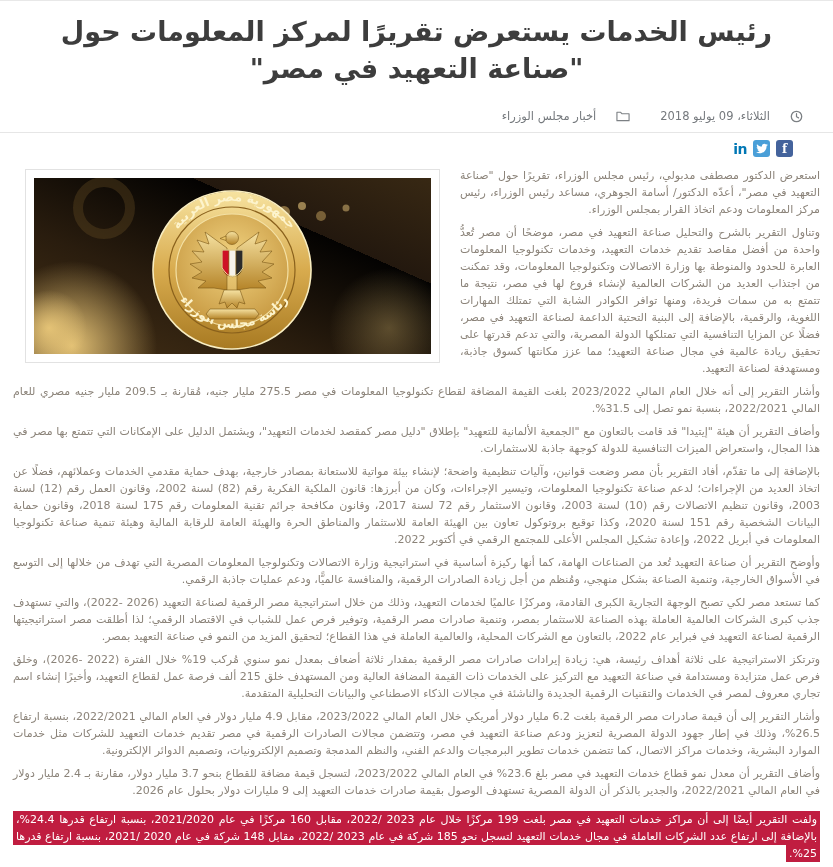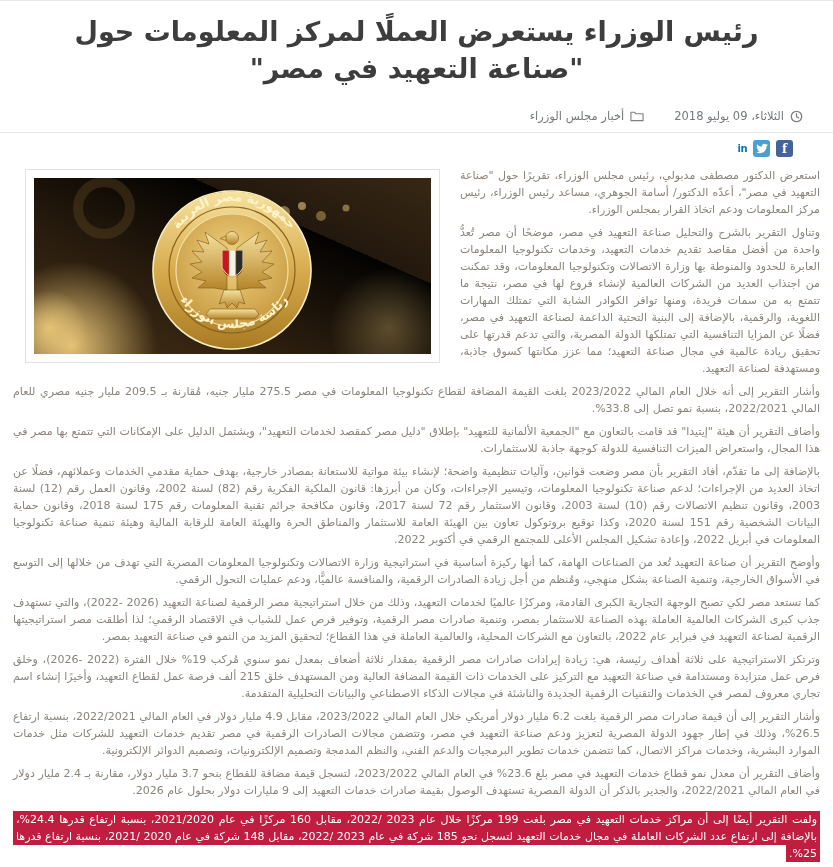--- a/index.html
+++ b/index.html
@@ -5,28 +5,28 @@
   * { margin:0; padding:0; box-sizing:border-box; }
   html,body { background:#ffffff; }
   body { width:833px; font-family:"DejaVu Sans", sans-serif; }
   .page { width:833px; min-height:867px; border-top:1px solid #e8e8e8; overflow:hidden; }
 
   
   h1.title { margin:12px 24px 0; text-align:center; font-size:27px; line-height:37px;
              font-weight:bold; color:#3d3d3d; }
   .meta { display:flex; justify-content:flex-start; gap:30px; padding:0 30px;
           margin-top:22px; color:#75797d; font-size:11.5px; align-items:center; }
-  .meta-item { display:flex; align-items:center; gap:6px;justify-content:space-between; }
+  .meta-item { display:flex; align-items:center; gap:20px;justify-content:space-between; }
   .meta-item svg { flex:0 0 auto; }
   hr.sep { border:none; border-top:1px solid #e6e6e6; margin-top:9px; }
 
   .share { direction:ltr; display:flex; justify-content:flex-end; align-items:center;
            gap:6px; padding:7px 40px 4px 0; }
   .share a { display:flex; align-items:center; justify-content:center; text-decoration:none; cursor:pointer; }
-  .share .li-txt { color:#0077b5; font-weight:bold; font-size:10px; letter-spacing:-0.5px; }
+  .share .li-txt { color:#0077b5; font-weight:bold; font-size:14px; letter-spacing:-0.5px; }
   .share .sq { width:17px; height:17px; border-radius:3px; }
   .share .tw { background:#4a9fd8; }
   .share .fb { background:#44639c; color:#fff; font-size:12px; font-weight:bold;
                font-family:"DejaVu Serif", serif; }
 
   
   article { padding:6px 13px 10px; }
   figure.card { float:left; width:415px; background:#fff; border:1px solid #e2e2e2;
                 padding:8px; margin:2px 20px 12px 12px; }
   figure.card svg { display:block; width:397px; height:176px; }
@@ -35,21 +35,21 @@
               margin-bottom:6px; }
   article p.hl { margin-top:12px; margin-bottom:8px; }
   article p.hl mark { background:#c01d40; color:#ffffff; padding:2px 3px;
                       -webkit-box-decoration-break:clone; box-decoration-break:clone; }
 </style>
 </head>
 <body>
 
 <div class="page">
 
-  <h1 class="title">رئيس الوزراء يستعرض العملًا لمركز المعلومات حول "صناعة التعهيد في مصر"</h1>
+  <h1 class="title">رئيس الخدمات يستعرض تقريرًا لمركز المعلومات حول "صناعة التعهيد في مصر"</h1>
 
   <div class="meta">
     <span class="meta-item">
       <svg width="13" height="13" viewBox="0 0 14 14">
         <circle cx="7" cy="7" r="5.6" fill="none" stroke="#7c8084" stroke-width="1.4"></circle>
         <path d="M7 4v3.2l2.2 1.3" fill="none" stroke="#7c8084" stroke-width="1.3" stroke-linecap="round"></path>
       </svg>
       <span>الثلاثاء، 09 يوليو 2018</span>
     </span>
     <span class="meta-item">
@@ -140,24 +140,24 @@
           <path fill="#f5f2ea" d="M195,72 h7 v26 q-3.5,1.5 -7,0 z" stroke="#9b7a2a"></path>
           <path fill="#2b2b2b" d="M202,72 h7 v18 q-3,7 -7,8 z"></path>
           <path fill="none" stroke="#f3dfa0" stroke-width="1" d="M188,72 h21 v18 q-6,9 -10.5,8 q-4.5,1 -10.5,-8 z"></path>
           <path fill="url(#feather)" d="M176,131 h45 l4,5 -4,5 h-45 l-4,-5 z"></path>
         </g>
       </svg>
     </figure>
 
     <p>استعرض الدكتور مصطفى مدبولي، رئيس مجلس الوزراء، تقريرًا حول "صناعة التعهيد في مصر"، أعدّه الدكتور/ أسامة الجوهري، مساعد رئيس الوزراء، رئيس مركز المعلومات ودعم اتخاذ القرار بمجلس الوزراء.</p>
     <p>وتناول التقرير بالشرح والتحليل صناعة التعهيد في مصر، موضحًا أن مصر تُعدُّ واحدة من أفضل مقاصد تقديم خدمات التعهيد، وخدمات تكنولوجيا المعلومات العابرة للحدود والمنوطة بها وزارة الاتصالات وتكنولوجيا المعلومات، وقد تمكنت من اجتذاب العديد من الشركات العالمية لإنشاء فروع لها في مصر، نتيجة ما تتمتع به من سمات فريدة، ومنها توافر الكوادر الشابة التي تمتلك المهارات اللغوية، والرقمية، بالإضافة إلى البنية التحتية الداعمة لصناعة التعهيد في مصر، فضلًا عن المزايا التنافسية التي تمتلكها الدولة المصرية، والتي تدعم قدرتها على تحقيق ريادة عالمية في مجال صناعة التعهيد؛ مما عزز مكانتها كسوق جاذبة، ومستهدفة لصناعة التعهيد.</p>
-    <p>وأشار التقرير إلى أنه خلال العام المالي 2023/2022 بلغت القيمة المضافة لقطاع تكنولوجيا المعلومات في مصر 275.5 مليار جنيه، مُقارنة بـ 209.5 مليار جنيه مصري للعام المالي 2022/2021، بنسبة نمو تصل إلى 33.8%.</p>
+    <p>وأشار التقرير إلى أنه خلال العام المالي 2023/2022 بلغت القيمة المضافة لقطاع تكنولوجيا المعلومات في مصر 275.5 مليار جنيه، مُقارنة بـ 209.5 مليار جنيه مصري للعام المالي 2022/2021، بنسبة نمو تصل إلى 31.5%.</p>
     <p>وأضاف التقرير أن هيئة "إيتيدا" قد قامت بالتعاون مع "الجمعية الألمانية للتعهيد" بإطلاق "دليل مصر كمقصد لخدمات التعهيد"، ويشتمل الدليل على الإمكانات التي تتمتع بها مصر في هذا المجال، واستعراض الميزات التنافسية للدولة كوجهة جاذبة للاستثمارات.</p>
     <p>بالإضافة إلى ما تقدّم، أفاد التقرير بأن مصر وضعت قوانين، وآليات تنظيمية واضحة؛ لإنشاء بيئة مواتية للاستعانة بمصادر خارجية، بهدف حماية مقدمي الخدمات وعملائهم، فضلًا عن اتخاذ العديد من الإجراءات؛ لدعم صناعة تكنولوجيا المعلومات، وتيسير الإجراءات، وكان من أبرزها: قانون الملكية الفكرية رقم (82) لسنة 2002، وقانون العمل رقم (12) لسنة 2003، وقانون تنظيم الاتصالات رقم (10) لسنة 2003، وقانون الاستثمار رقم 72 لسنة 2017، وقانون مكافحة جرائم تقنية المعلومات رقم 175 لسنة 2018، وقانون حماية البيانات الشخصية رقم 151 لسنة 2020، وكذا توقيع بروتوكول تعاون بين الهيئة العامة للاستثمار والمناطق الحرة والهيئة العامة للرقابة المالية وهيئة تنمية صناعة تكنولوجيا المعلومات في أبريل 2022، وإعادة تشكيل المجلس الأعلى للمجتمع الرقمي في أكتوبر 2022.</p>
-    <p>وأوضح التقرير أن صناعة التعهيد تُعد من الصناعات الهامة، كما أنها ركيزة أساسية في استراتيجية وزارة الاتصالات وتكنولوجيا المعلومات المصرية التي تهدف من خلالها إلى التوسع في الأسواق الخارجية، وتنمية الصناعة بشكل منهجي، ومُنظم من أجل زيادة الصادرات الرقمية، والمنافسة عالميًّا، ودعم عمليات التحول الرقمي.</p>
+    <p>وأوضح التقرير أن صناعة التعهيد تُعد من الصناعات الهامة، كما أنها ركيزة أساسية في استراتيجية وزارة الاتصالات وتكنولوجيا المعلومات المصرية التي تهدف من خلالها إلى التوسع في الأسواق الخارجية، وتنمية الصناعة بشكل منهجي، ومُنظم من أجل زيادة الصادرات الرقمية، والمنافسة عالميًّا، ودعم عمليات جاذبة الرقمي.</p>
     <p>كما تستعد مصر لكي تصبح الوجهة التجارية الكبرى القادمة، ومركزًا عالميًا لخدمات التعهيد، وذلك من خلال استراتيجية مصر الرقمية لصناعة التعهيد ‪(2022- 2026)‬، والتي تستهدف جذب كبرى الشركات العالمية العاملة بهذه الصناعة للاستثمار بمصر، وتنمية صادرات مصر الرقمية، وتوفير فرص عمل للشباب في الاقتصاد الرقمي؛ لذا أطلقت مصر استراتيجيتها الرقمية لصناعة التعهيد في فبراير عام 2022، بالتعاون مع الشركات المحلية، والعالمية العاملة في هذا القطاع؛ لتحقيق المزيد من النمو في صناعة التعهيد بمصر.</p>
     <p>وترتكز الاستراتيجية على ثلاثة أهداف رئيسة، هي: زيادة إيرادات صادرات مصر الرقمية بمقدار ثلاثة أضعاف بمعدل نمو سنوي مُركب 19% خلال الفترة ‪(2026- 2022)‬، وخلق فرص عمل متزايدة ومستدامة في صناعة التعهيد مع التركيز على الخدمات ذات القيمة المضافة العالية ومن المستهدف خلق 215 ألف فرصة عمل لقطاع التعهيد، وأخيرًا إنشاء اسم تجاري معروف لمصر في الخدمات والتقنيات الرقمية الجديدة والناشئة في مجالات الذكاء الاصطناعي والبيانات التحليلية المتقدمة.</p>
     <p>وأشار التقرير إلى أن قيمة صادرات مصر الرقمية بلغت 6.2 مليار دولار أمريكي خلال العام المالي 2023/2022، مقابل 4.9 مليار دولار في العام المالي 2022/2021، بنسبة ارتفاع 26.5%، وذلك في إطار جهود الدولة المصرية لتعزيز ودعم صناعة التعهيد في مصر، وتتضمن مجالات الصادرات الرقمية في مصر تقديم خدمات التعهيد للشركات مثل خدمات الموارد البشرية، وخدمات مراكز الاتصال، كما تتضمن خدمات تطوير البرمجيات والدعم الفني، والنظم المدمجة وتصميم الإلكترونيات، وتصميم الدوائر الإلكترونية.</p>
     <p>وأضاف التقرير أن معدل نمو قطاع خدمات التعهيد في مصر بلغ 23.6% في العام المالي 2023/2022، لتسجل قيمة مضافة للقطاع بنحو 3.7 مليار دولار، مقارنة بـ 2.4 مليار دولار في العام المالي 2022/2021، والجدير بالذكر أن الدولة المصرية تستهدف الوصول بقيمة صادرات خدمات التعهيد إلى 9 مليارات دولار بحلول عام 2026.</p>
 
     <p class="hl"><mark>ولفت التقرير أيضًا إلى أن مراكز خدمات التعهيد في مصر بلغت 199 مركزًا خلال عام ‪2022/ 2023‬، مقابل 160 مركزًا في عام 2021/2020، بنسبة ارتفاع قدرها 24.4%، بالإضافة إلى ارتفاع عدد الشركات العاملة في مجال خدمات التعهيد لتسجل نحو 185 شركة في عام ‪2022/ 2023‬، مقابل 148 شركة في عام ‪2021/ 2020‬، بنسبة ارتفاع قدرها 25%.</mark></p>
 
     <p>وأوضح التقرير أن قيمة الاستثمارات المخصصة لقطاع الاتصالات وتكنولوجيا المعلومات قد بلغت 83.3 مليار جنيه بخطة العام المالي 2024/2023، مقارنة بنحو 56 مليار جنيه في عام 2023/2022، وبمعدل نمو 48.8%، مع تخطي استثمارات القطاع الخاص نحو 52.3 مليار جنيه، بما يعادل 63% من الإجمالي، مقابل 31 مليار جنيه استثمارات عامة، بنسبة 37% من الإجمالي.</p>
 
   </article>

